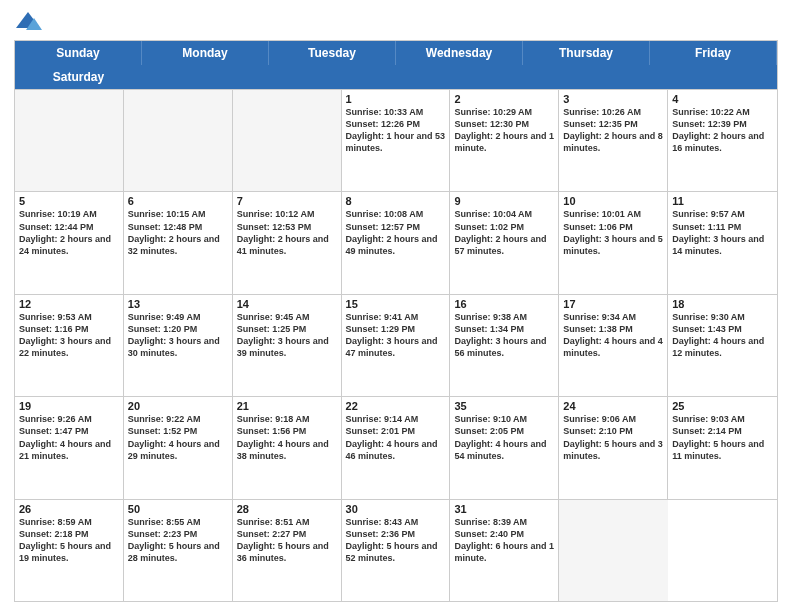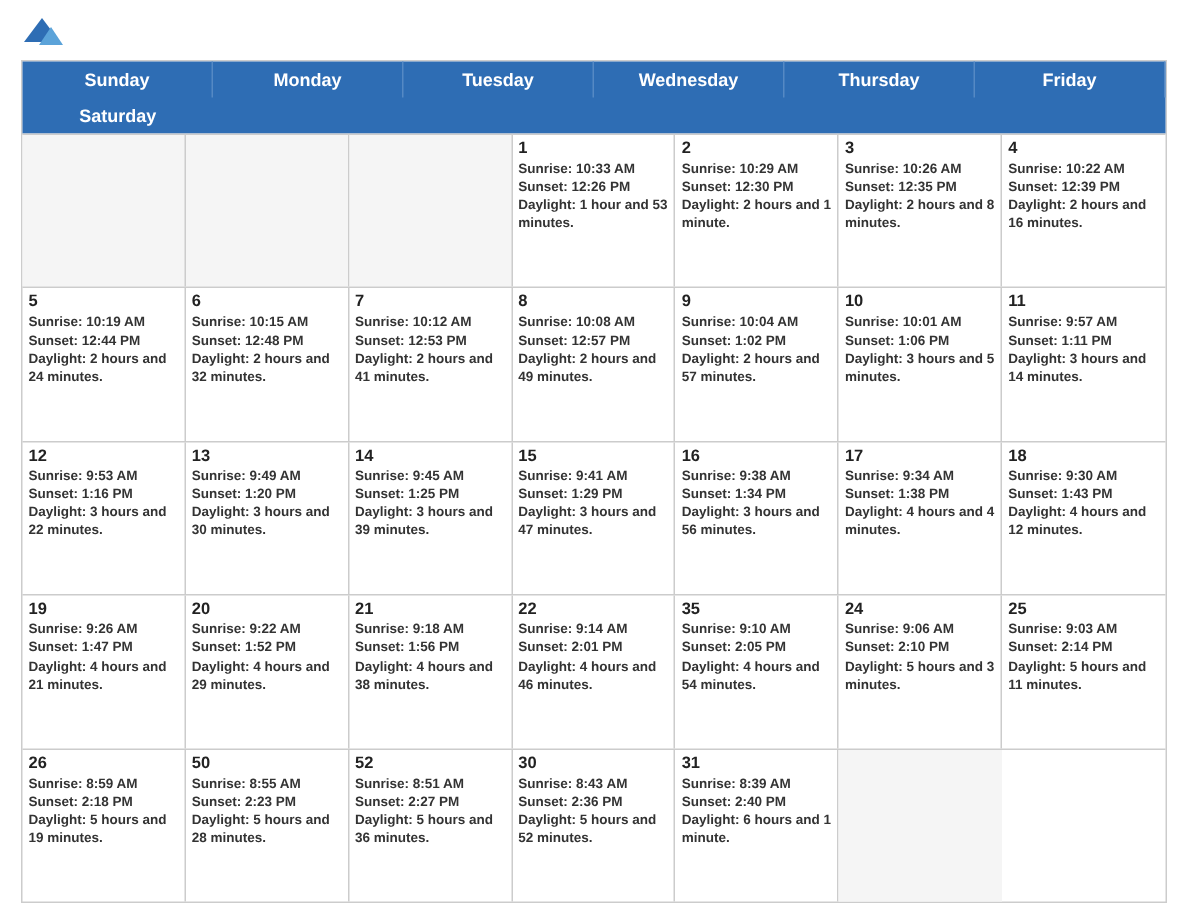--- a/index.html
+++ b/index.html
@@ -329,21 +329,21 @@
 and 19 minutes.</div>
           </div>
           <div class="cal-cell">
             <div class="day-num">50</div>
             <div class="day-info">Sunrise: 8:55 AM
 Sunset: 2:23 PM
 Daylight: 5 hours
 and 28 minutes.</div>
           </div>
           <div class="cal-cell">
-            <div class="day-num">52</div>
+            <div class="day-num">28</div>
             <div class="day-info">Sunrise: 8:51 AM
 Sunset: 2:27 PM
 Daylight: 5 hours
 and 36 minutes.</div>
           </div>
           <div class="cal-cell">
             <div class="day-num">30</div>
             <div class="day-info">Sunrise: 8:43 AM
 Sunset: 2:36 PM
 Daylight: 5 hours

